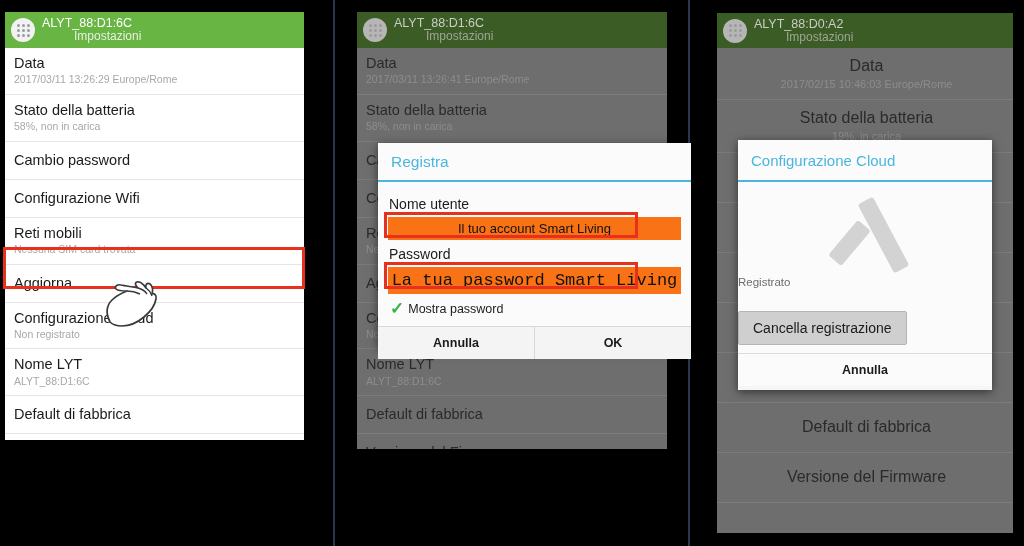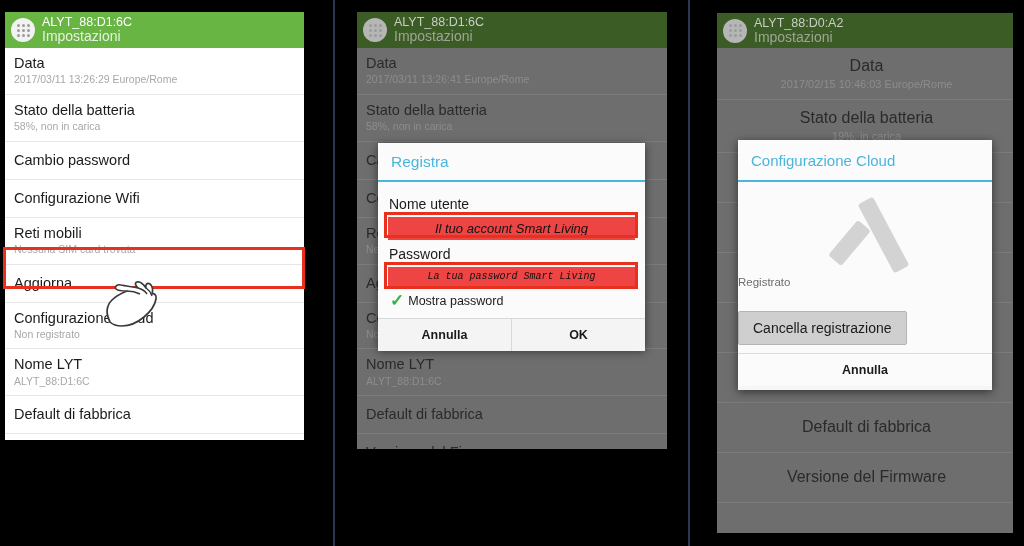--- a/index.html
+++ b/index.html
@@ -15,21 +15,21 @@
 
   .appbar{display:flex;align-items:center;height:36px;padding:0 6px;box-sizing:border-box;}
   .appbar.bright{background:#68b544;}
   .appbar.dark{background:#3c5c26;}
   .appicon{width:24px;height:24px;border-radius:50%;background:#f2f2f2;flex:0 0 auto;margin-right:7px;
            display:flex;align-items:center;justify-content:center;}
   .appicon .dots{display:grid;grid-template-columns:repeat(3,3px);grid-gap:2px;}
   .appicon .dots i{width:3px;height:3px;background:#9b9b9b;border-radius:50%;display:block;}
   .appbar-text{line-height:1.05;}
   .appbar-title{color:#fff;font-size:12.5px;}
-  .appbar-sub{color:#e6f0e0;font-size:14px;}
+  .appbar-sub{color:#e6f0e0;font-size:12px;margin-left:32px;}
   .appbar.dark .appbar-title{color:#c9cec5;}
   .appbar.dark .appbar-sub{color:#9da596;}
 
   .list{display:block;}
   .row{padding:6px 6px 7px 9px;border-bottom:1px solid #e6e6e6;box-sizing:border-box;}
   .row .t{font-size:14.5px;color:#1b1b1b;line-height:1.25;}
   .row .s{font-size:10.5px;color:#a8a8a8;line-height:1.3;margin-top:1px;}
 
   
   .dim .row{border-bottom:1px solid #7b7b7b;}
@@ -42,22 +42,22 @@
   .redbox{position:absolute;border:3px solid #e8301c;box-sizing:border-box;pointer-events:none;}
 
   
   .hand{position:absolute;pointer-events:none;}
 
   
   .dialog{position:absolute;background:#f6f6f6;box-shadow:0 2px 9px rgba(0,0,0,.55);}
   .dlg-title{font-size:15.5px;color:#4ab6dd;padding:10px 13px 9px 13px;border-bottom:2px solid #4ab6dd;background:#fbfbfb;}
   .dlg-body{padding:12px 8px 4px 8px;background:#fbfbfb;}
   .dlg-label{font-size:14px;color:#1b1b1b;padding:2px 2px 2px 3px;}
-  .dlg-field{font-size:13px;color:#111;text-align:center;padding:4px 2px;background:#ef4444;font-style:italic;}
-  .dlg-field.mono{font-family:"Liberation Mono",monospace;font-size:10px;}
+  .dlg-field{font-size:13px;color:#111;text-align:center;padding:4px 2px;background:#f97316;}
+  .dlg-field.mono{font-family:"Liberation Mono",monospace;font-size:17px;}
   .dlg-check{display:flex;align-items:center;gap:4px;padding:3px 2px 5px 4px;background:#fbfbfb;}
   .tick{color:#35b341;font-size:17px;line-height:1;font-weight:bold;}
   .dlg-check span.lbl{font-size:12.5px;color:#1b1b1b;}
   .dlg-buttons{display:flex;border-top:1px solid #d8d8d8;background:#f4f4f4;}
   .dlg-buttons .btn{flex:1;text-align:center;font-size:12.5px;color:#1b1b1b;font-weight:bold;padding:9px 0;}
   .dlg-buttons .btn + .btn{border-left:1px solid #d8d8d8;}
 
   
   .dlg3-body{background:#fbfbfb;padding:10px 0 8px 0;text-align:left;}
   .bigcheck{margin:12px auto 4px auto;width:92px;height:66px;position:relative;}
@@ -197,21 +197,21 @@
       <div class="row" style="padding-top:9px;padding-bottom:10px;">
           <div class="t">Default di fabbrica</div>
         </div>
       <div class="row" style="padding-top:9px;padding-bottom:10px;">
           <div class="t">Versione del Firmware</div>
         </div>
 
     </div>
   </div>
 
-  <div class="dialog" style="left:378px;top:143px;width:267px;height:206px;">
+  <div class="dialog" style="left:378px;top:143px;width:313px;height:206px;">
     <div class="dlg-title">Registra</div>
     <div class="dlg-body">
       <div class="dlg-label">Nome utente</div>
       <div class="dlg-field" style="margin:3px 2px 4px 2px;">Il tuo account Smart Living</div>
       <div class="dlg-label">Password</div>
       <div class="dlg-field mono" style="margin:3px 2px 3px 2px;">La tua password Smart Living</div>
       <div class="dlg-check">
         <span class="tick">✓</span>
         <span class="lbl">Mostra password</span>
       </div>

